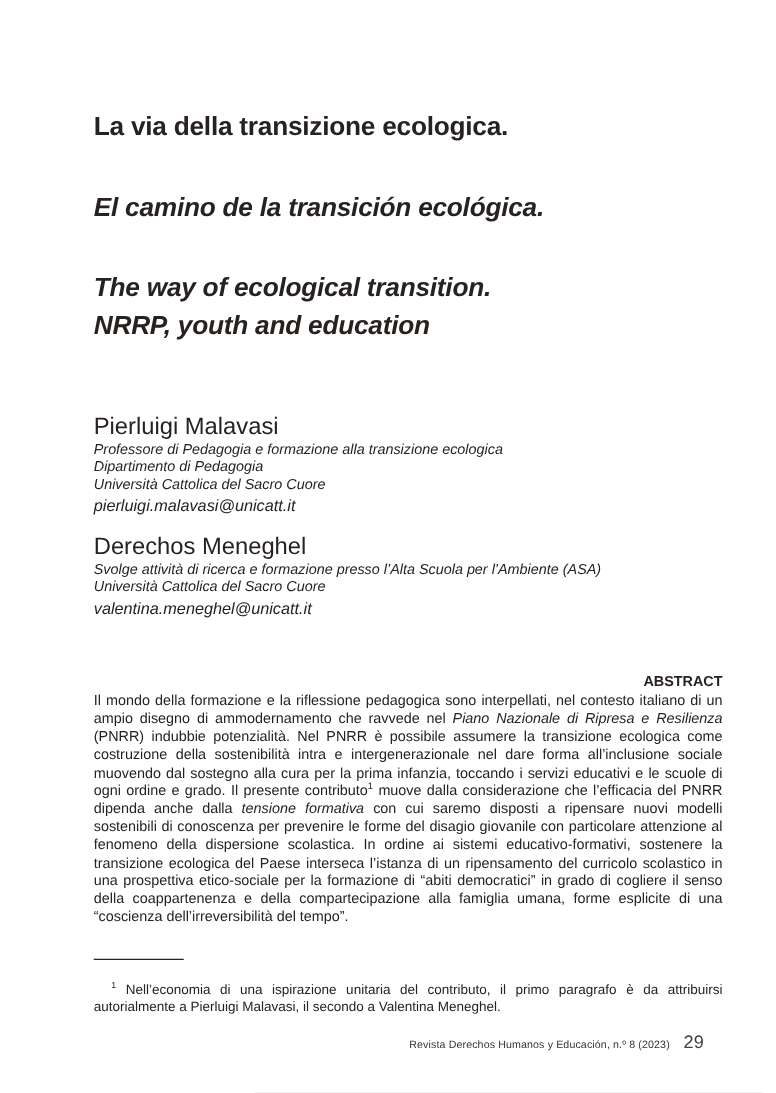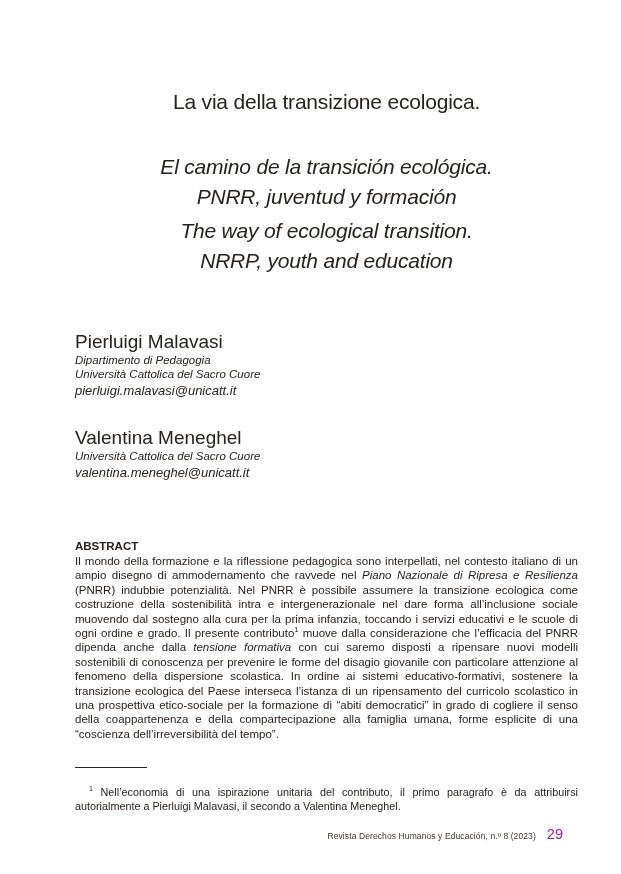--- a/index.html
+++ b/index.html
@@ -11,41 +11,41 @@
     background: #ffffff;
     font-family: "Liberation Sans", sans-serif;
     color: #27221f;
     overflow: hidden;
   }
   
   .title {
     position: absolute;
     left: 75px;
     right: 43px;
-    text-align: center;
-    font-weight: normal;
+    text-align: left;
+    font-weight: bold;
     font-size: 21px;
     line-height: 31px;
     letter-spacing: -0.2px;
   }
   .title.it { top: 86px; }
   .title.es { top: 152px; font-style: italic; line-height: 30px; }
   .title.en { top: 216px; font-style: italic; line-height: 30px; }
 
   
   .author { position: absolute; left: 75px; right: 43px; }
   .author.first { top: 332px; }
   .author.second { top: 428px; }
   .author .name { font-size: 19px; line-height: 19px; margin-bottom: 2px; }
   .author .line { font-style: italic; font-size: 11.5px; line-height: 14px; }
   .author .email { font-style: italic; font-size: 13px; line-height: 14px; margin-top: 3px; }
 
   
   .abstract { position: absolute; left: 75px; right: 43px; top: 539px; }
-  .abstract-heading { font-weight: bold; font-size: 11.5px; line-height: 14px; }
+  .abstract-heading { font-weight: bold; font-size: 11.5px; line-height: 14px; text-align: right; }
   .abstract-body {
     margin: 1px 0 0 0;
     font-size: 11.5px;
     line-height: 14.4px;
     text-align: justify;
   }
   .abstract-body sup { font-size: 7.5px; line-height: 0; }
 
   
   .footnote-rule {
@@ -70,50 +70,51 @@
   
   .footer {
     position: absolute;
     right: 58px;
     top: 826px;
     display: flex;
     align-items: baseline;
     gap: 11px;
   }
   .footer .journal { font-size: 8.5px; color: #3a3530; letter-spacing: 0.1px; }
-  .footer .pagenum { font-size: 14.5px; color: #a21caf; }
+  .footer .pagenum { font-size: 14.5px; color: #404040; }
 </style>
 </head>
 <body>
 
 <div class="page">
 
   <div class="title it">
     <div>La via della transizione ecologica.</div>
   </div>
 
   <div class="title es">
     <div>El camino de la transición ecológica.</div>
-    <div>PNRR, juventud y formación</div>
   </div>
 
   <div class="title en">
     <div>The way of ecological transition.</div>
     <div>NRRP, youth and education</div>
   </div>
 
   <div class="author first">
     <div class="name">Pierluigi Malavasi</div>
+    <div class="line">Professore di Pedagogia e formazione alla transizione ecologica</div>
     <div class="line">Dipartimento di Pedagogia</div>
     <div class="line">Università Cattolica del Sacro Cuore</div>
     <div class="email">pierluigi.malavasi@unicatt.it</div>
   </div>
 
   <div class="author second">
-    <div class="name">Valentina Meneghel</div>
+    <div class="name">Derechos Meneghel</div>
+    <div class="line">Svolge attività di ricerca e formazione presso l’Alta Scuola per l’Ambiente (ASA)</div>
     <div class="line">Università Cattolica del Sacro Cuore</div>
     <div class="email">valentina.meneghel@unicatt.it</div>
   </div>
 
   <div class="abstract">
     <div class="abstract-heading">ABSTRACT</div>
     <p class="abstract-body"><span>Il mondo della formazione e la riflessione pedagogica sono interpellati, nel contesto italiano di un ampio disegno di ammodernamento che ravvede nel </span><i>Piano Nazionale di Ripresa e Resilienza</i><span> (PNRR) indubbie potenzialità. Nel PNRR è possibile assumere la transizione ecologica come costruzione della sostenibilità intra e intergenerazionale nel dare forma all’inclusione sociale muovendo dal sostegno alla cura per la prima infanzia, toccando i servizi educativi e le scuole di ogni ordine e grado. Il presente contributo</span><sup>1</sup><span> muove dalla considerazione che l’efficacia del PNRR dipenda anche dalla </span><i>tensione formativa</i><span> con cui saremo disposti a ripensare nuovi modelli sostenibili di conoscenza per prevenire le forme del disagio giovanile con particolare attenzione al fenomeno della dispersione scolastica. In ordine ai sistemi educativo-formativi, sostenere la transizione ecologica del Paese interseca l’istanza di un ripensamento del curricolo scolastico in una prospettiva etico-sociale per la formazione di “abiti democratici” in grado di cogliere il senso della coappartenenza e della compartecipazione alla famiglia umana, forme esplicite di una “coscienza dell’irreversibilità del tempo”.</span></p>
   </div>
 
   <div class="footnote-rule"></div>

